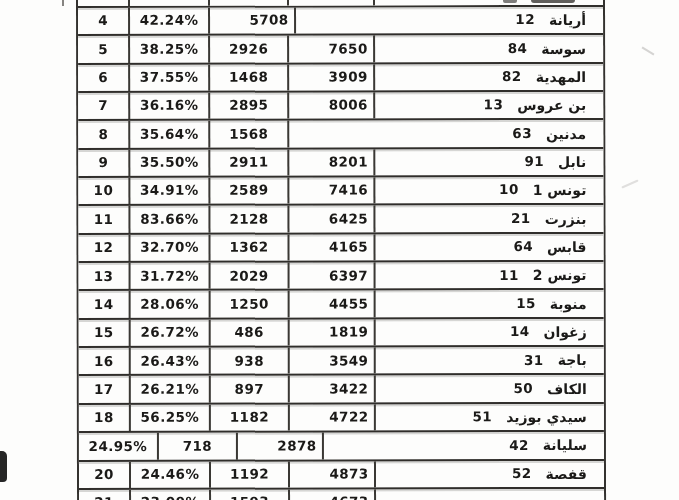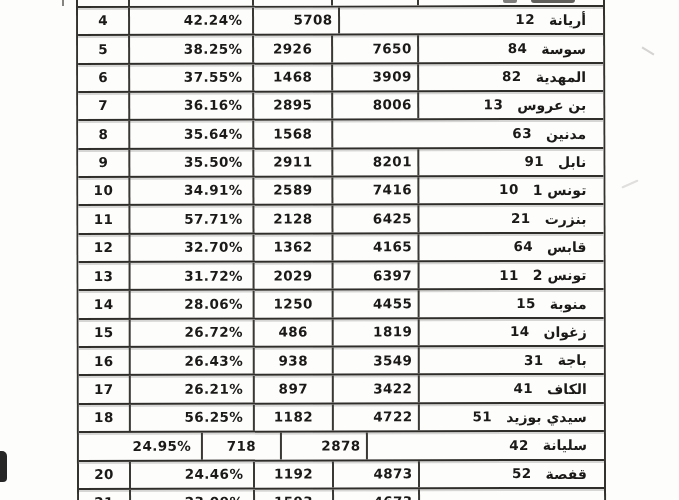--- a/index.html
+++ b/index.html
@@ -50,21 +50,21 @@
     border-right:2px solid #3a3834;
     color:#1b1a18;
     font-weight:bold;
     font-size:13.5px;
     letter-spacing:0.4px;
     line-height:1;
     overflow:hidden;
     white-space:nowrap;
   }
   .c-rank{width:52px;}
-  .c-pct{width:80px;margin-left:44px;}
+  .c-pct{width:80px;}
   .c-v1{width:79px;}
   .c-v2{width:86px;padding-left:34px;}
   .c-name{
     flex:1;
     border-right:none;
     justify-content:flex-start;
     direction:rtl;
     gap:14px;
     padding:0 17px;
     font-size:14px;
@@ -168,21 +168,21 @@
       <div class="cell c-pct">34.91%</div>
       <div class="cell c-v1">2589</div>
       <div class="cell c-v2">7416</div>
       <div class="cell c-name">
         <span class="name">تونس 1</span>
         <span class="code">10</span>
       </div>
     </div>
         <div class="row">
       <div class="cell c-rank">11</div>
-      <div class="cell c-pct">57.71%</div>
+      <div class="cell c-pct">83.66%</div>
       <div class="cell c-v1">2128</div>
       <div class="cell c-v2">6425</div>
       <div class="cell c-name">
         <span class="name">بنزرت</span>
         <span class="code">21</span>
       </div>
     </div>
         <div class="row">
       <div class="cell c-rank">12</div>
       <div class="cell c-pct">32.70%</div>
@@ -233,21 +233,21 @@
         <span class="code">31</span>
       </div>
     </div>
         <div class="row">
       <div class="cell c-rank">17</div>
       <div class="cell c-pct">26.21%</div>
       <div class="cell c-v1">897</div>
       <div class="cell c-v2">3422</div>
       <div class="cell c-name">
         <span class="name">الكاف</span>
-        <span class="code">41</span>
+        <span class="code">50</span>
       </div>
     </div>
         <div class="row">
       <div class="cell c-rank">18</div>
       <div class="cell c-pct">56.25%</div>
       <div class="cell c-v1">1182</div>
       <div class="cell c-v2">4722</div>
       <div class="cell c-name">
         <span class="name">سيدي بوزيد</span>
         <span class="code">51</span>

